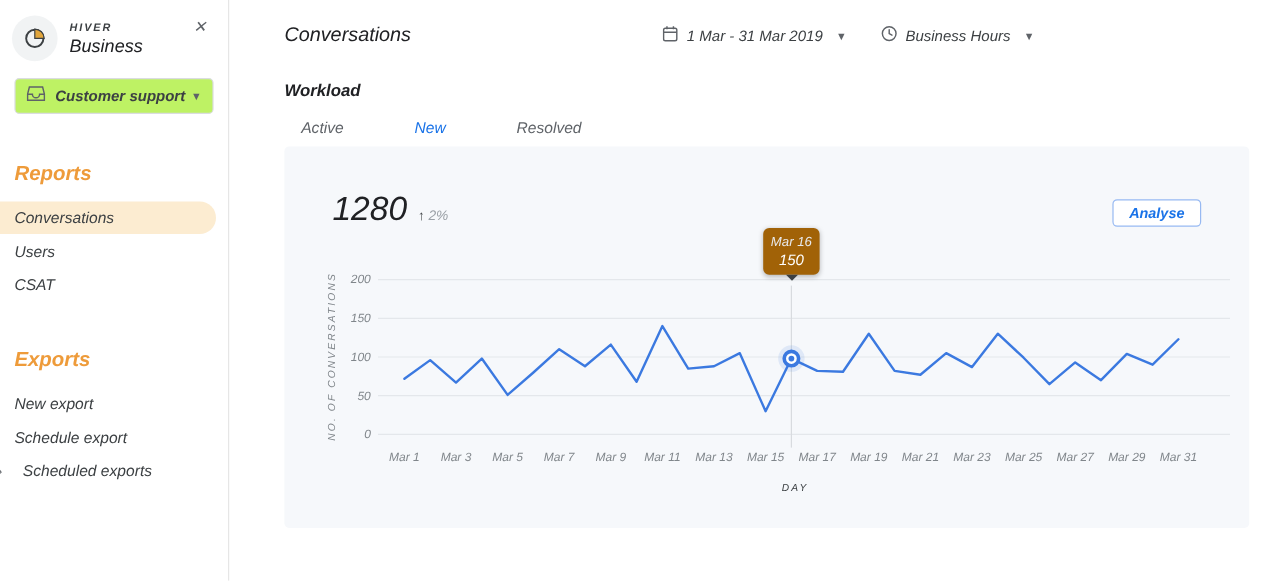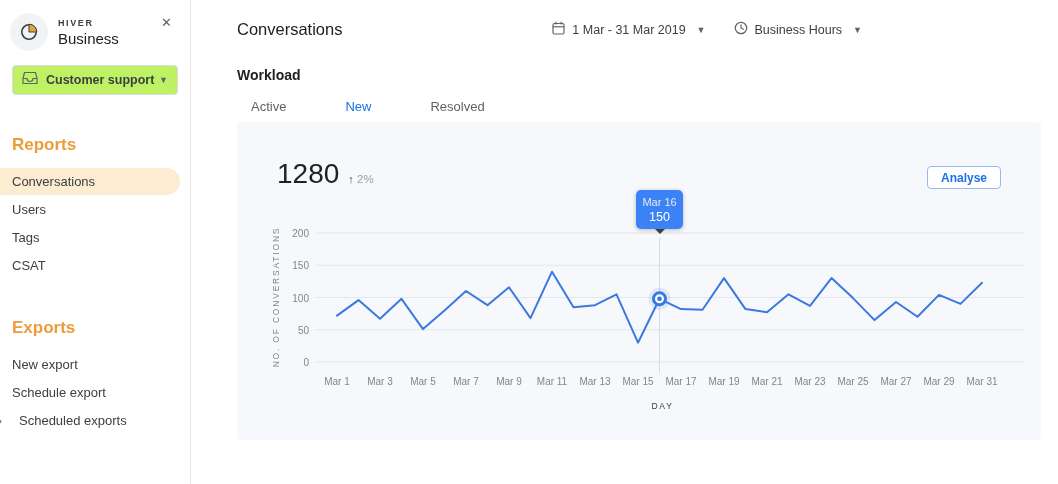--- a/index.html
+++ b/index.html
@@ -1,17 +1,17 @@
 <!DOCTYPE html>
 <html><head>
 <meta charset="utf-8">
 <style>
   * { margin:0; padding:0; box-sizing:border-box; }
   html,body { width:1058px; height:484px; background:#fff; font-family:"Liberation Sans", sans-serif; color:#3c4043; overflow:hidden; }
-  .app { position:relative; width:880px; height:484px; display:flex; }
+  .app { position:relative; width:880px; height:484px; display:flex;font-style:italic; }
 
   
   .sidebar { position:relative; width:191px; height:484px; border-right:1px solid #e6e6e6; background:#fff; flex:0 0 191px; }
   .brand { display:flex; align-items:center; padding:13px 10px 0 10px; }
   .brand-badge { width:38px; height:38px; border-radius:50%; background:#f1f3f4; display:flex; align-items:center; justify-content:center; }
   .brand-text { margin-left:10px; }
   .brand-name { font-size:9px; letter-spacing:1.6px; font-weight:bold; color:#3c4043; }
   .brand-product { font-size:15px; color:#202124; margin-top:2px; }
   .close-x { position:absolute; top:15px; right:18px; font-size:13px; color:#5f6368; cursor:pointer; }
   .inbox-select { margin:14px 12px 0 12px; height:30px; border:1px solid #dadce0; border-radius:4px; background:#bef264;
@@ -54,21 +54,21 @@
                  border-radius:4px; color:#1a73e8; font-size:12px; font-weight:bold; display:flex; align-items:center; cursor:pointer; }
 
   
   .chart-area { position:absolute; left:78px; top:111px; width:695px; height:129px; }
   .chart-svg { position:absolute; left:0; top:0; overflow:visible; }
   .y-tick { position:absolute; width:36px; right:701px; text-align:right; font-size:10px; color:#80868b; }
   .x-tick { position:absolute; top:143px; width:44px; text-align:center; font-size:10px; color:#80868b; }
   .y-axis-title { position:absolute; left:-128px; top:58px; width:180px; height:12px; text-align:center;
                   transform:rotate(-90deg); font-size:8.5px; letter-spacing:1.8px; color:#80868b; }
   .x-axis-title { position:absolute; top:168px; left:0; width:695px; text-align:center; font-size:8.5px; letter-spacing:1.8px; color:#3c4043; }
-  .tooltip { position:absolute; top:-43px; width:47px; background:#3b82f6; border-radius:5px; padding:6px 0 5px 0;
+  .tooltip { position:absolute; top:-43px; width:47px; background:#a16207; border-radius:5px; padding:6px 0 5px 0;
              text-align:center; color:#fff; box-shadow:0 1px 4px rgba(0,0,0,.25); }
   .tooltip-date { font-size:11px; color:#e8eaed; }
   .tooltip-value { font-size:12.5px; margin-top:2px; }
   .tooltip-arrow { position:absolute; bottom:-5px; left:50%; margin-left:-5px; width:0; height:0;
                    border-left:5px solid transparent; border-right:5px solid transparent; border-top:5px solid #3c4043; }
 </style>
 </head>
 <body>
 
 <div class="app">
@@ -99,23 +99,20 @@
       <span class="caret">▼</span>
     </div>
 
     <div class="nav">
       <div class="nav-section-title">Reports</div>
       <div class="nav-item active">
         <span class="itm-lbl">Conversations</span>
       </div>
       <div class="nav-item">
         <span class="itm-lbl">Users</span>
-      </div>
-      <div class="nav-item">
-        <span class="itm-lbl">Tags</span>
       </div>
       <div class="nav-item">
         <span class="itm-lbl">CSAT</span>
       </div>
 
       <div class="nav-gap"></div>
 
       <div class="nav-section-title">Exports</div>
       <div class="nav-item">
         <span class="itm-lbl">New export</span>

